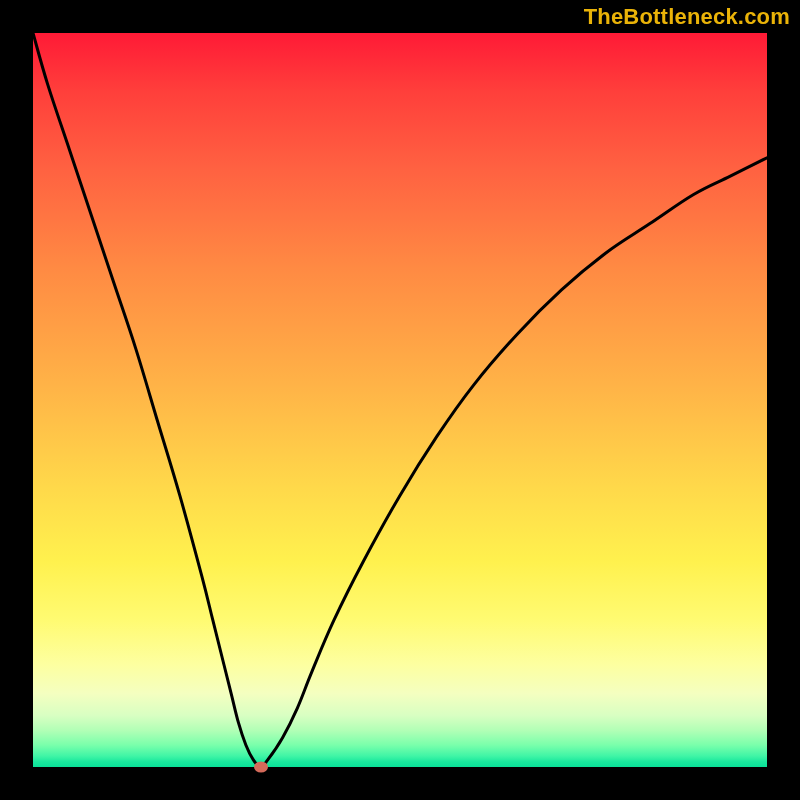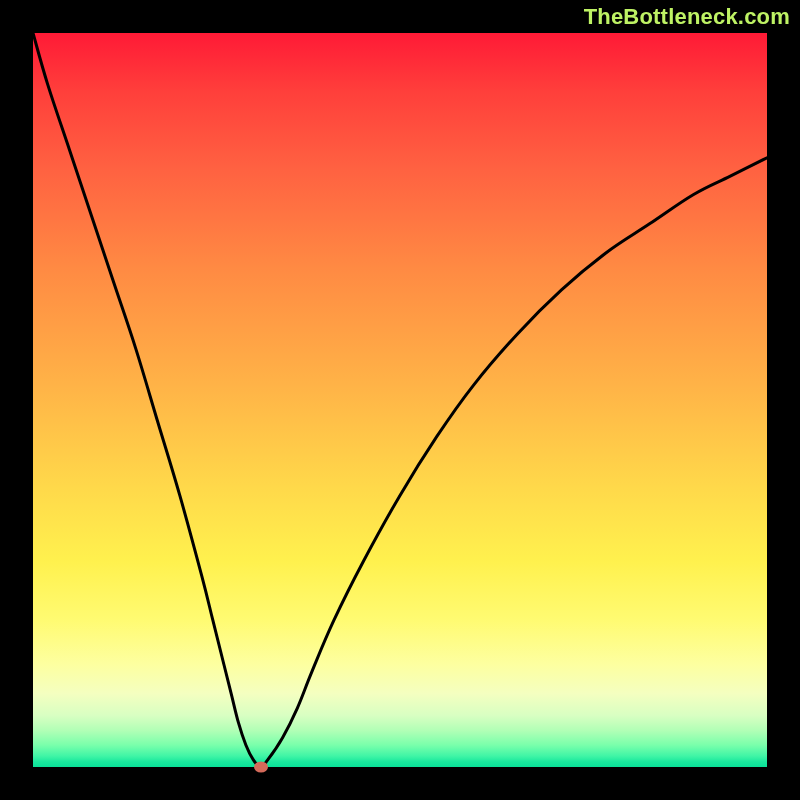--- a/index.html
+++ b/index.html
@@ -14,21 +14,21 @@
   .outer {
     position: relative;
     width: 800px;
     height: 800px;
     background: #000;
   }
   .attribution {
     position: absolute;
     top: 4px;
     right: 10px;
-    color: #bef264;
+    color: #eab308;
     font-size: 22px;
     font-weight: 600;
     letter-spacing: 0.2px;
   }
   .plot {
     position: absolute;
     left: 33px;
     top: 33px;
     width: 734px;
     height: 734px;

